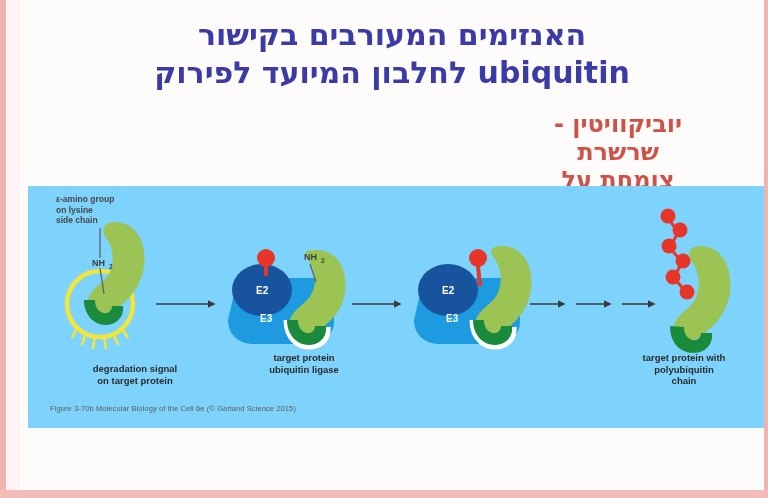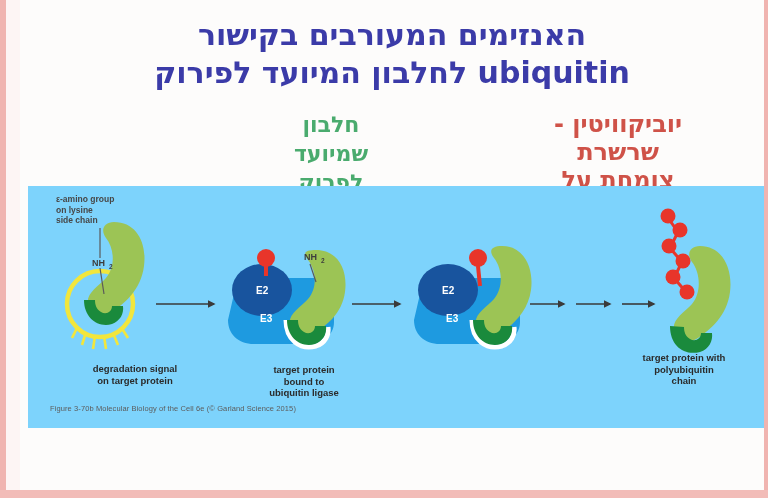--- a/index.html
+++ b/index.html
@@ -122,21 +122,21 @@
   .stage-caption {
     position: absolute;
     text-align: center;
     font-family: "Liberation Sans", sans-serif;
     font-weight: bold;
     font-size: 9.5px;
     line-height: 11.5px;
     color: #2b2b2b;
   }
   .cap1 { left: 14px;  top: 166px; width: 186px; margin-top: 11px; }
-  .cap2 { left: 196px; top: 166px; width: 160px; margin-top: 12px; }
+  .cap2 { left: 196px; top: 166px; width: 160px; }
   .cap3 { left: 362px; top: 166px; width: 170px; }
   .cap4 { left: 576px; top: 166px; width: 160px; }
 
   .lysine-label {
     position: absolute;
     left: 28px; top: 8px;
     font-family: "Liberation Sans", sans-serif;
     font-weight: bold;
     font-size: 8.5px;
     line-height: 10.5px;
@@ -165,25 +165,20 @@
 
   <div class="canvas">
 
     <div class="title-block">
       <div class="title-line">האנזימים המעורבים בקישור</div>
       <div class="title-line">
         <span class="latin">ubiquitin</span><span>&nbsp;</span><span>לחלבון המיועד לפירוק</span>
       </div>
     </div>
 
-    <div class="green-note">
-      <div>חלבון</div>
-      <div>שמיועד</div>
-      <div>לפרוק</div>
-    </div>
 
     <div class="red-note">
       <div>יוביקוויטין -</div>
       <div>שרשרת</div>
       <div>צומחת על</div>
       <div>החלבון המיועד</div>
       <div>לפרוק</div>
     </div>
 
     <div class="figure">
@@ -303,21 +298,20 @@
           </g>
         </g>
       </svg>
 
       <div class="stage-caption cap1">
         <div>degradation signal</div>
         <div>on target protein</div>
       </div>
       <div class="stage-caption cap2">
         <div>target protein</div>
-        <div>bound to</div>
         <div>ubiquitin ligase</div>
       </div>
       <div class="stage-caption cap4">
         <div>target protein with</div>
         <div>polyubiquitin</div>
         <div>chain</div>
       </div>
 
       <div class="figure-credit">Figure 3-70b  Molecular Biology of the Cell 6e (© Garland Science 2015)</div>
     </div>

